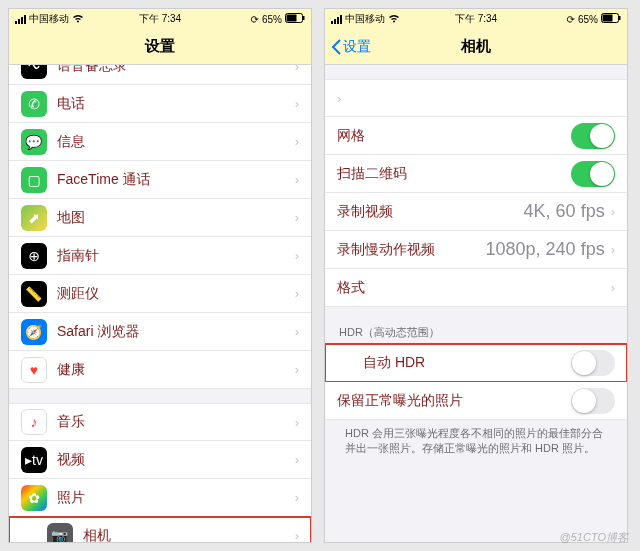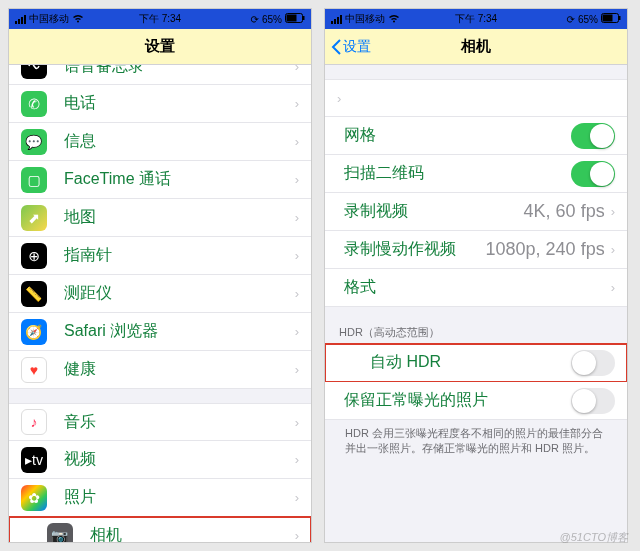--- a/index.html
+++ b/index.html
@@ -18,21 +18,21 @@
     height: 535px;
     background: #f2f2f7;
     border: 1px solid #ccc;
     display: flex;
     flex-direction: column;
     overflow: hidden;
     font-size: 13px;
   }
   .statusbar {
     height: 20px;
-    background: #1d4ed8;
+    background: #fef9c3;
     display: flex;
     align-items: center;
     justify-content: space-between;
     padding: 0 6px;
     font-size: 10px;
     color: #000;
   }
   .statusbar .sb-left, .statusbar .sb-right, .statusbar .sb-center { display: flex; align-items: center; gap: 3px; }
   .statusbar .sb-center { position: absolute; left: 50%; transform: translateX(-50%); }
   .statusbar { position: relative; }
@@ -79,21 +79,21 @@
   .row:first-child { border-top: 0.5px solid #e5e5ea; }
   .row .icon {
     width: 26px; height: 26px;
     border-radius: 6px;
     display: flex; align-items: center; justify-content: center;
     margin-right: 10px;
     flex-shrink: 0;
     font-size: 14px;
     color: #fff;
   }
-  .row .label { flex: 1; font-size: 16px; color: #15803d; margin-left: 7px; }
+  .row .label { flex: 1; font-size: 14px; color: #7f1d1d; }
   .row .detail { font-size: 18px; color: #8e8e93; margin-right: 6px; }
   .row .chevron { color: #c7c7cc; }
   .highlight-row { outline: 2px solid #d93a2b; outline-offset: -1px; padding-left: 38px; }
 
   .toggle {
     width: 44px; height: 26px; border-radius: 13px;
     position: relative; flex-shrink: 0;
   }
   .toggle .knob {
     width: 24px; height: 24px; border-radius: 12px;

